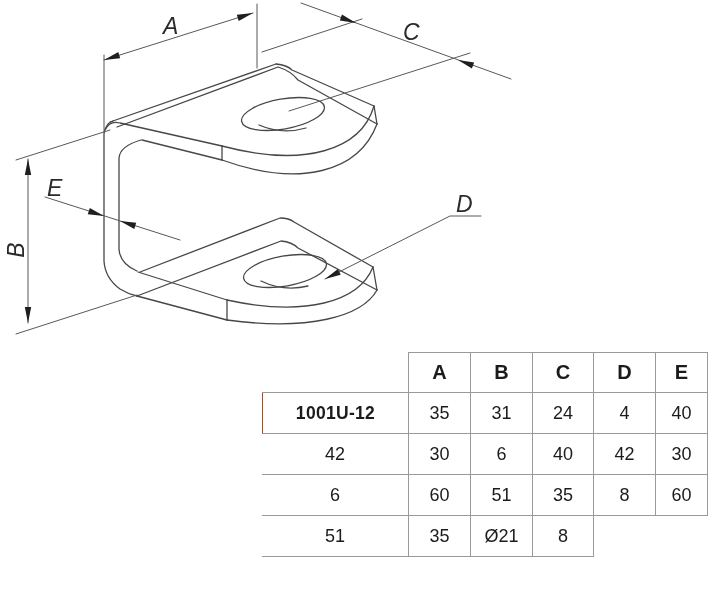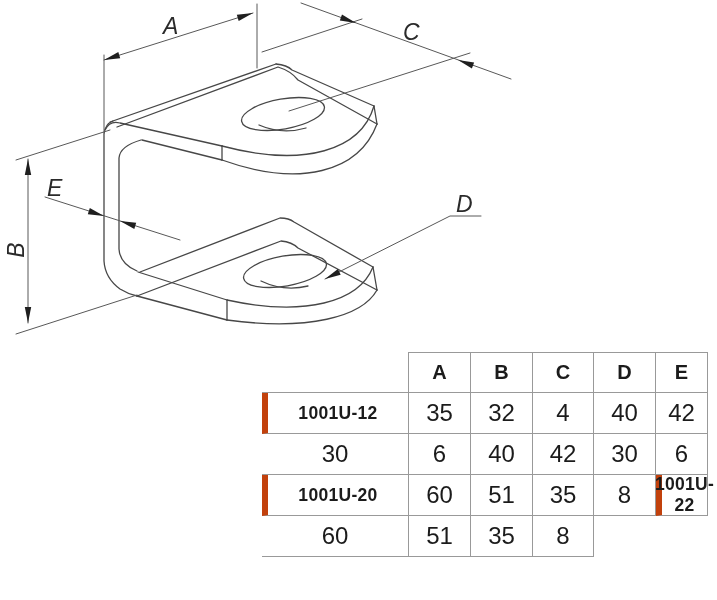--- a/index.html
+++ b/index.html
@@ -21,24 +21,24 @@
     grid-template-rows:41px 41px 41px 41px 41px 42px;
     color:#1b1b1b;
   }
   .cell{
     display:flex;align-items:center;justify-content:center;
     border-right:1px solid #999999;border-bottom:1px solid #999999;
     box-sizing:border-box;background:#ffffff;
   }
   .cell.corner{border-right:1px solid #999999;background:transparent;}
   .cell.htop{border-top:1px solid #999999;}
-  .cell.lcol{border-left:6px solid #c2410c;text-align:center;}
+  .cell.lcol{border-left:1px solid #c2410c;}
   .hdr{font-size:20px;font-weight:700;}
   .pname{font-size:17.5px;font-weight:700;letter-spacing:.3px;}
-  .val{font-size:24px;font-weight:400;}
+  .val{font-size:18px;font-weight:400;}
 </style>
 </head>
 <body>
 
 <div id="stage">
 
   <svg width="717" height="600" viewBox="0 0 717 600">
 
     <g>
 
@@ -134,38 +134,38 @@
 
     <div class="cell corner" style="border-top:none;border-left:none;"></div>
     <div class="cell htop hdr">A</div>
     <div class="cell htop hdr">B</div>
     <div class="cell htop hdr">C</div>
     <div class="cell htop hdr">D</div>
     <div class="cell htop hdr">E</div>
 
     <div class="cell lcol pname">1001U-12</div>
     <div class="cell val">35</div>
-    <div class="cell val">32</div>
+    <div class="cell val">31</div>
+    <div class="cell val">24</div>
     <div class="cell val">4</div>
 
     <div class="cell val">40</div>
     <div class="cell val">42</div>
     <div class="cell val">30</div>
     <div class="cell val">6</div>
 
     <div class="cell val">40</div>
     <div class="cell val">42</div>
     <div class="cell val">30</div>
     <div class="cell val">6</div>
 
-    <div class="cell lcol pname">1001U-20</div>
     <div class="cell val">60</div>
     <div class="cell val">51</div>
     <div class="cell val">35</div>
     <div class="cell val">8</div>
 
-    <div class="cell lcol pname">1001U-22</div>
     <div class="cell val">60</div>
     <div class="cell val">51</div>
     <div class="cell val">35</div>
+    <div class="cell val">Ø21</div>
     <div class="cell val">8</div>
   </div>
 </div>
 
 </body></html>

